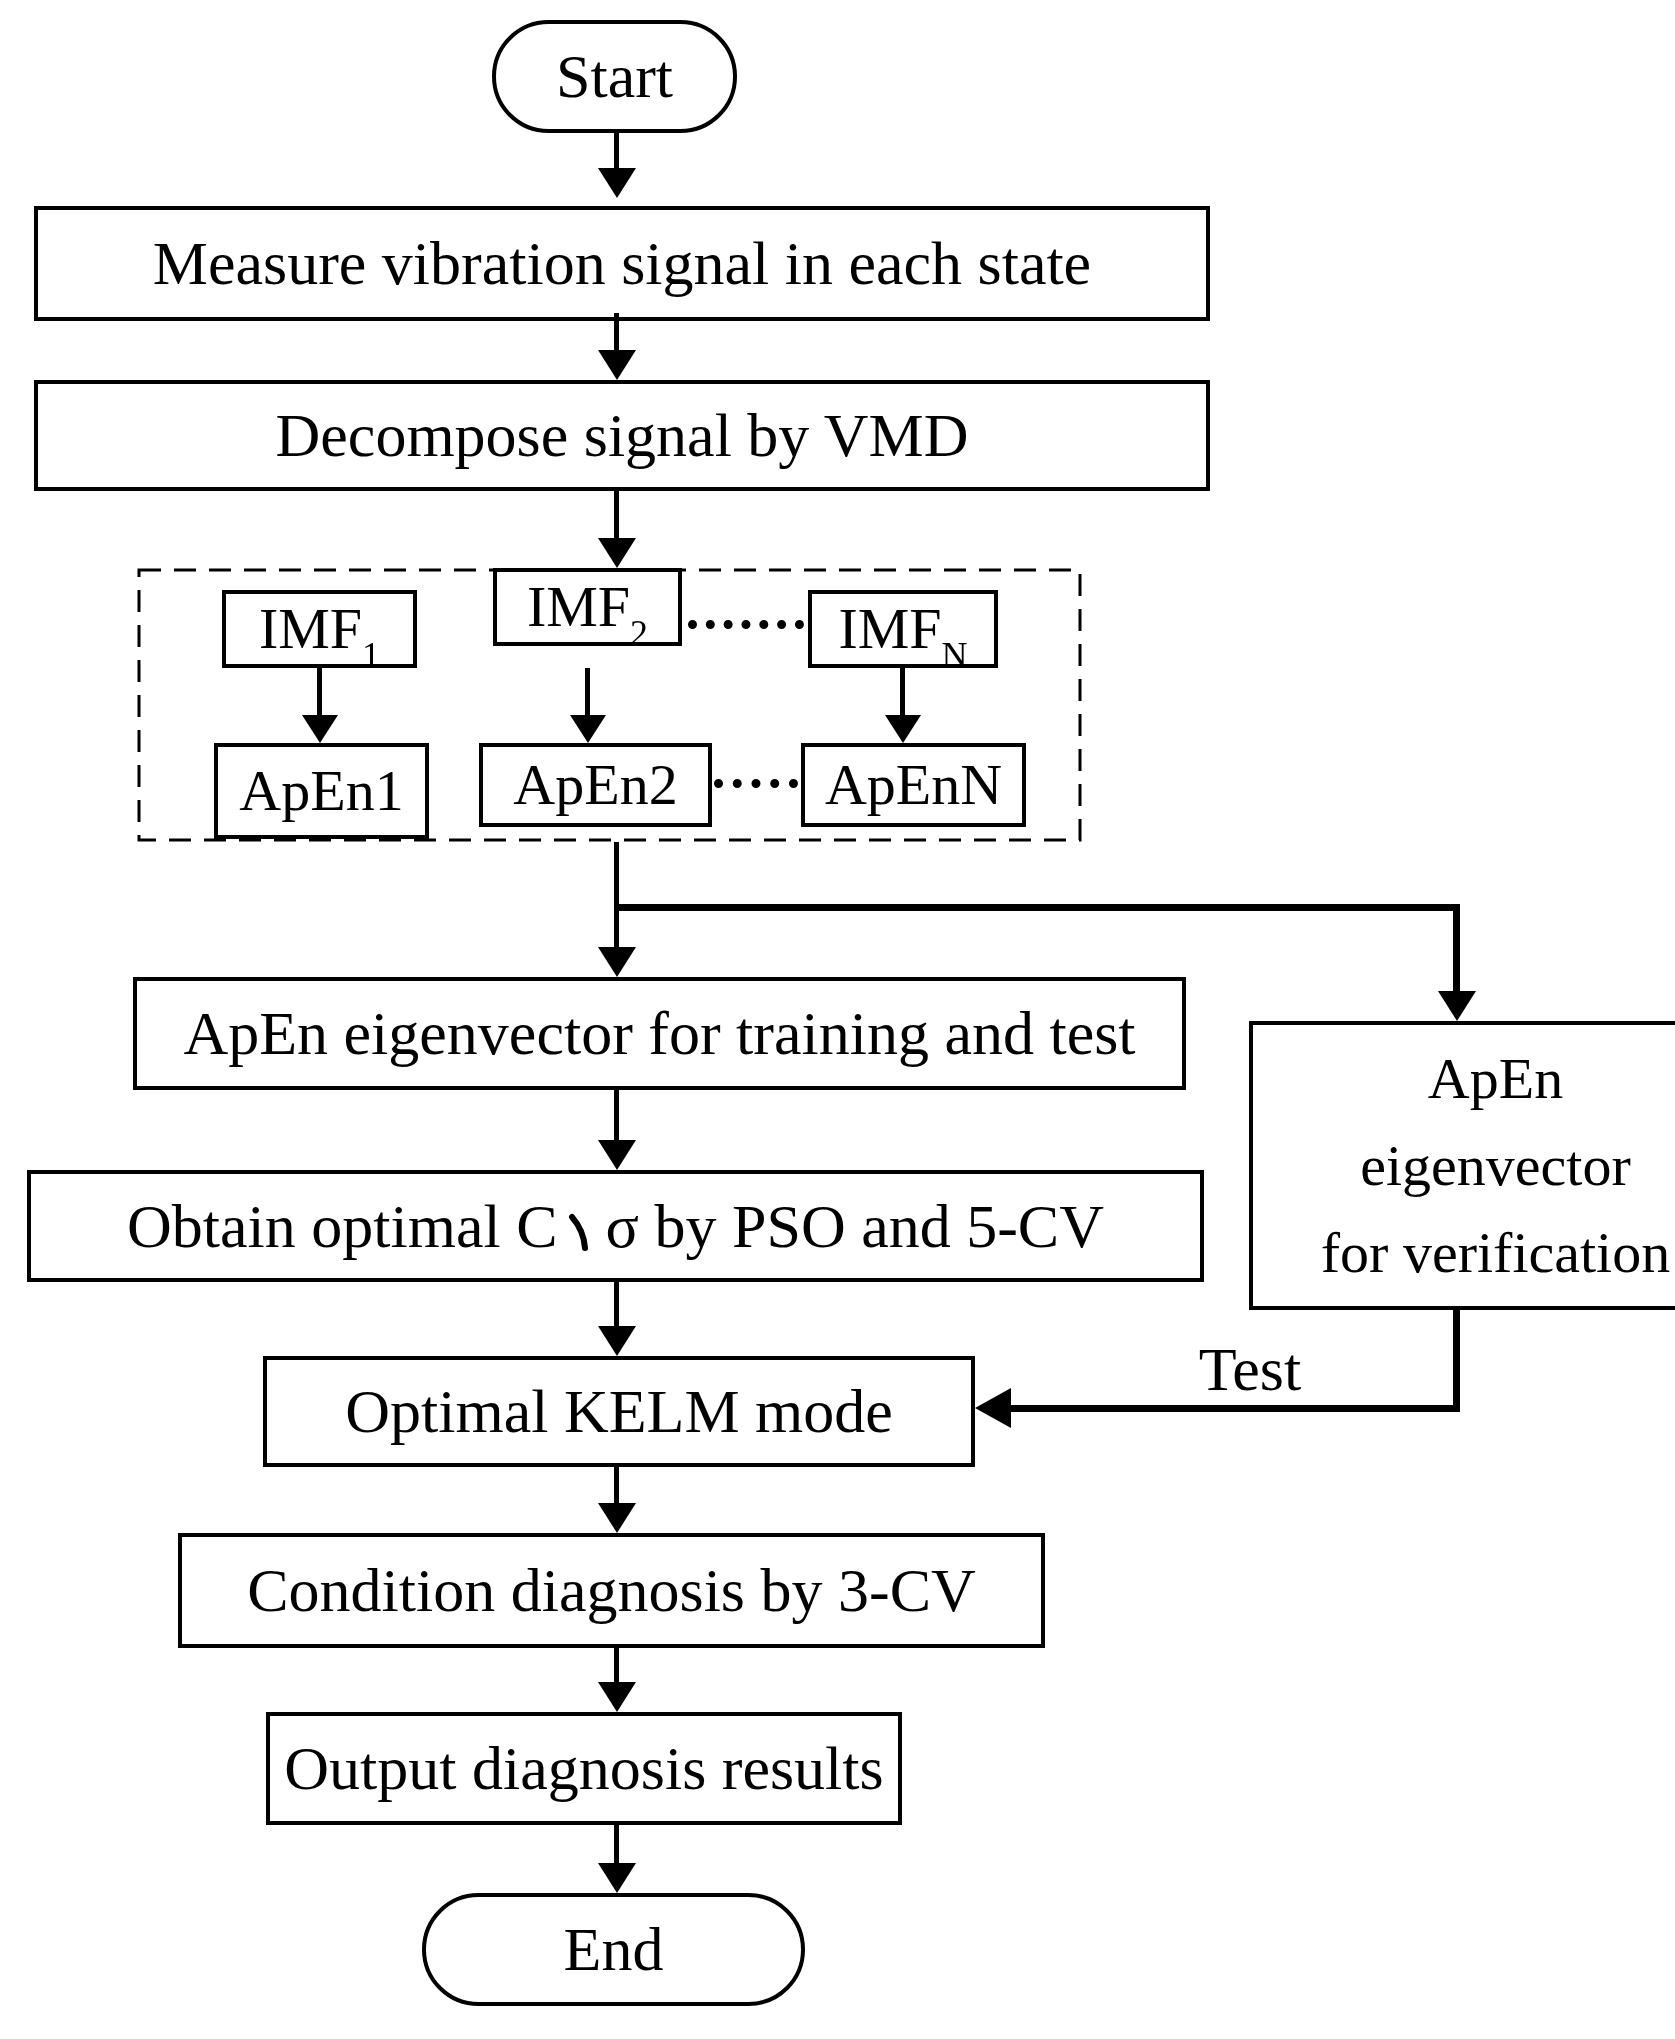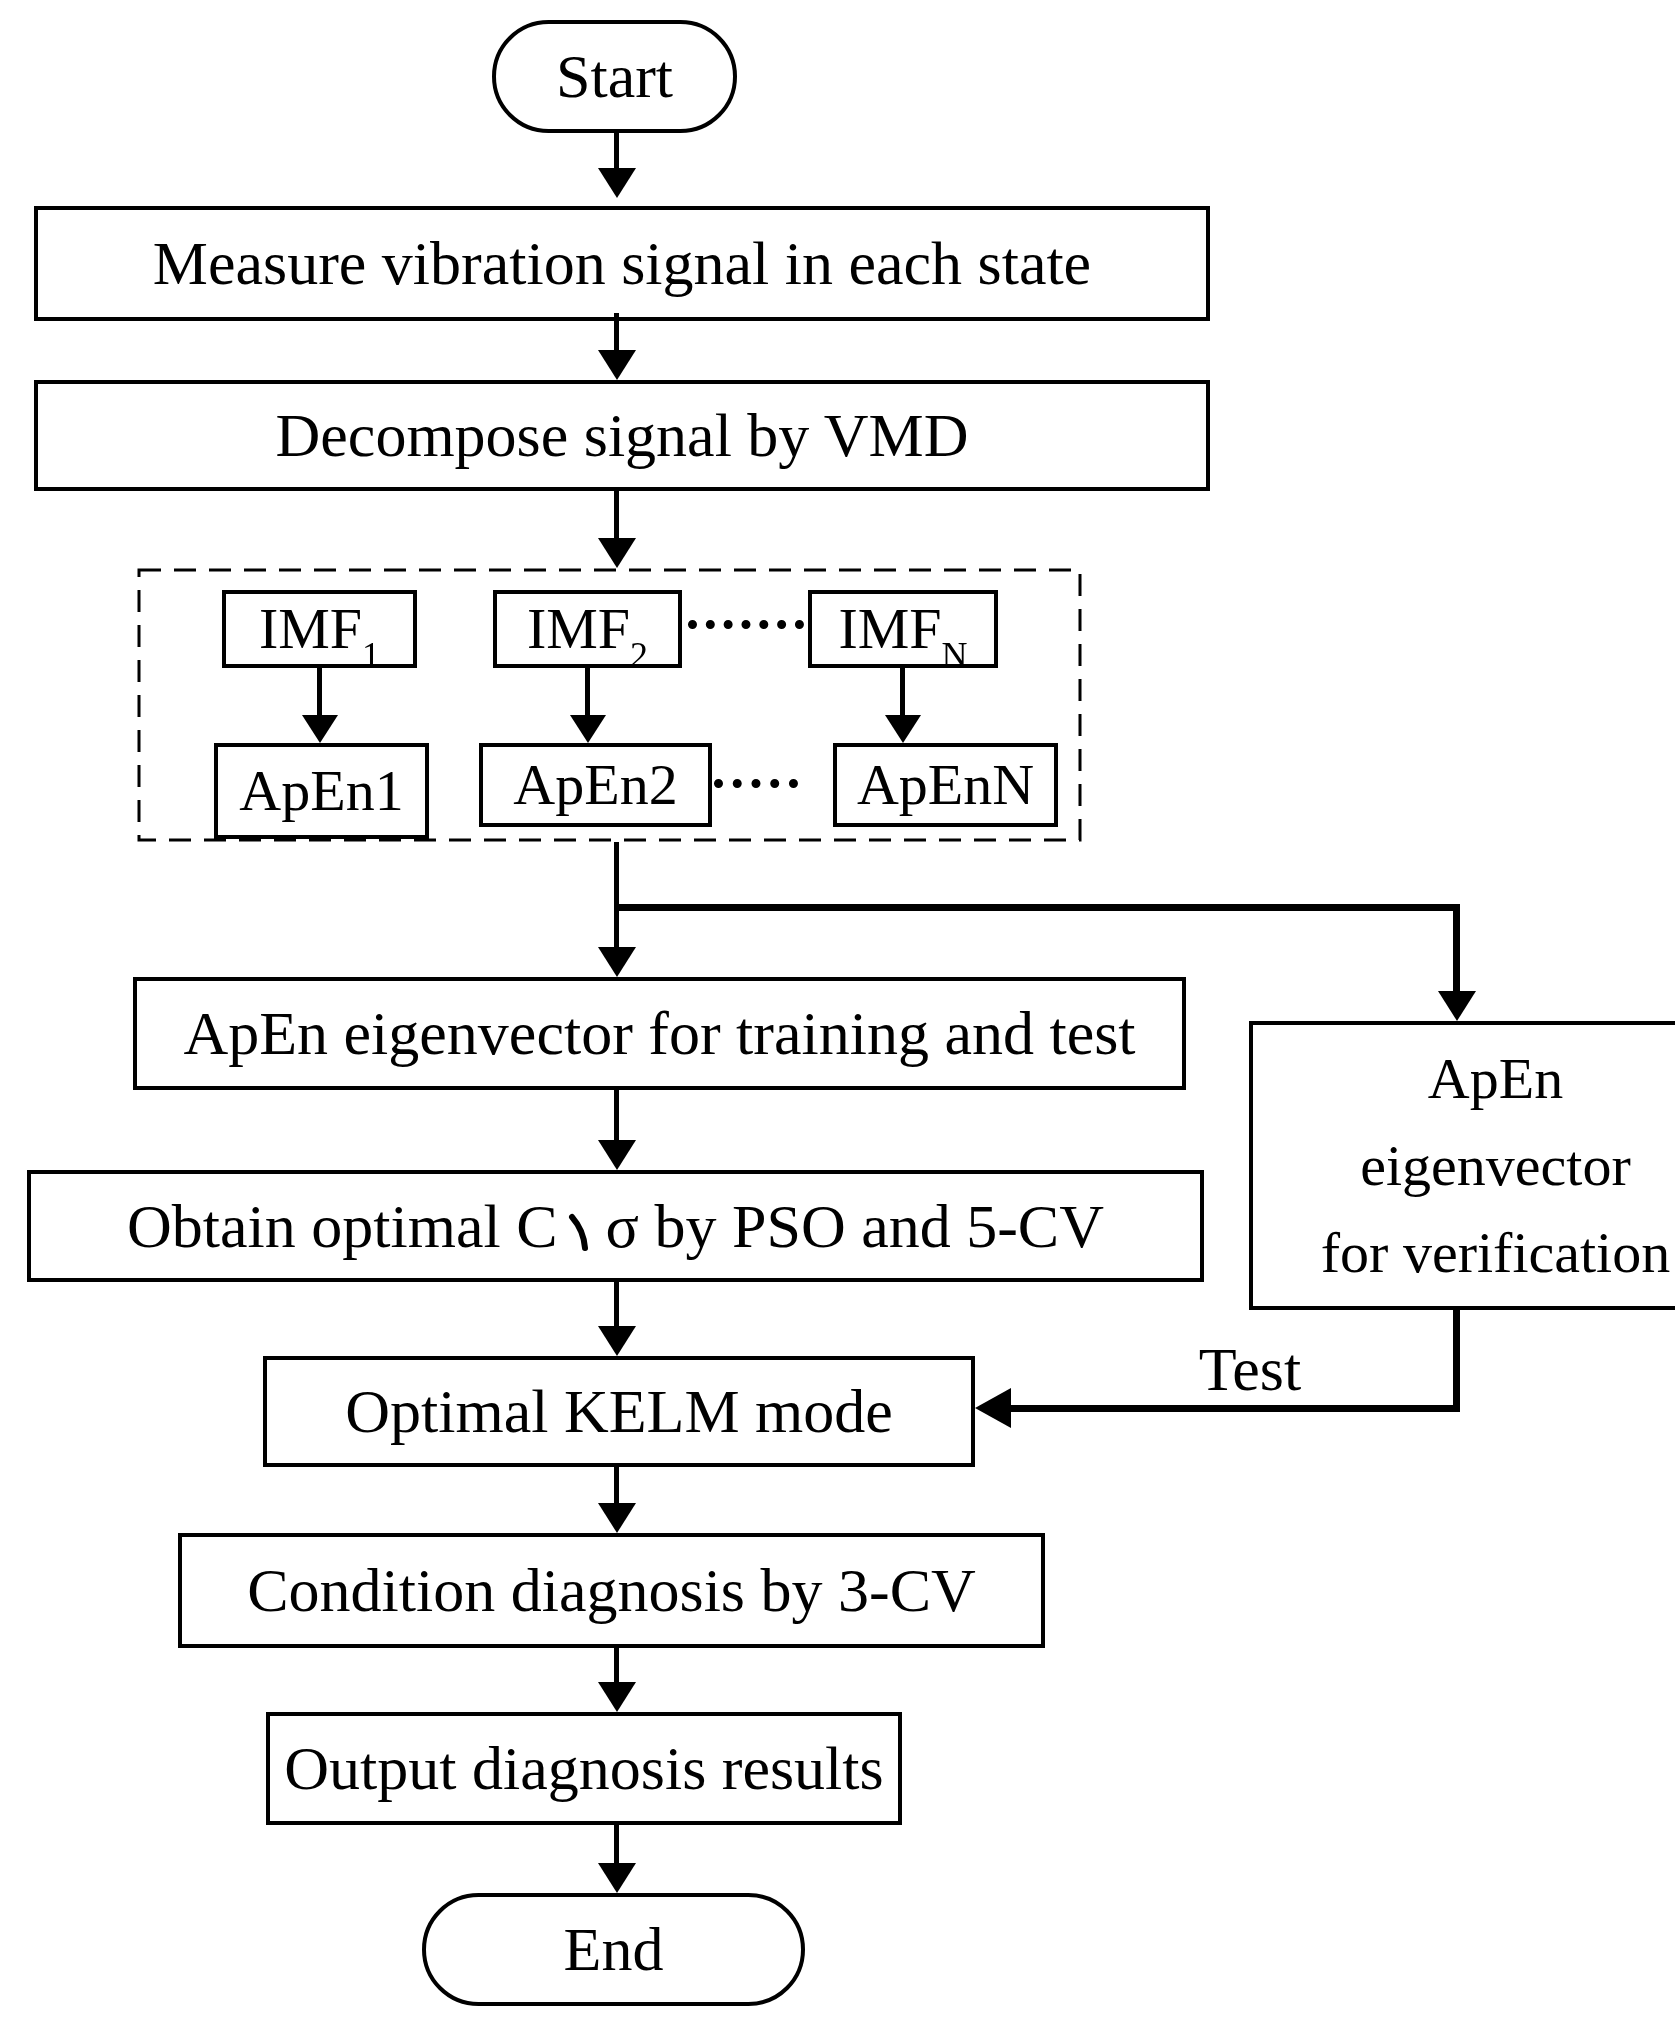--- a/index.html
+++ b/index.html
@@ -64,21 +64,21 @@
   <div class="vline" style="left:614px;top:491px;height:49px;"></div>
   <div class="head-down" style="left:598px;top:538px;"></div>
 
   <svg class="dashed-rect" style="left:137px;top:568px;" width="945" height="274">
     <rect x="2" y="2" width="941" height="270" fill="none" stroke="#000" stroke-width="3" stroke-dasharray="22 13"></rect>
   </svg>
 
   <div class="node small" style="left:222px;top:590px;width:195px;height:78px;">
     <span><span>IMF</span><sub>1</sub></span>
   </div>
-  <div class="node small" style="left:493px;top:590px;width:189px;height:78px;">
+  <div class="node small" style="left:493px;top:568px;width:189px;height:78px;">
     <span><span>IMF</span><sub>2</sub></span>
   </div>
   <div class="dots" style="left:688px;top:620px;width:116px;"></div>
   <div class="node small" style="left:808px;top:590px;width:190px;height:78px;">
     <span><span>IMF</span><sub>N</sub></span>
   </div>
 
   <div class="vline" style="left:317px;top:668px;height:48px;"></div>
   <div class="head-down sm" style="left:302px;top:715px;"></div>
   <div class="vline" style="left:585px;top:668px;height:48px;"></div>
@@ -86,21 +86,21 @@
   <div class="vline" style="left:900px;top:668px;height:48px;"></div>
   <div class="head-down sm" style="left:885px;top:715px;"></div>
 
   <div class="node small" style="left:214px;top:743px;width:215px;height:96px;">
     <span>ApEn1</span>
   </div>
   <div class="node small" style="left:479px;top:743px;width:233px;height:84px;">
     <span>ApEn2</span>
   </div>
   <div class="dots" style="left:714px;top:779px;width:84px;"></div>
-  <div class="node small" style="left:801px;top:743px;width:225px;height:84px;margin-left:32px;">
+  <div class="node small" style="left:801px;top:743px;width:225px;height:84px;">
     <span>ApEnN</span>
   </div>
 
   <div class="vline" style="left:614px;top:842px;height:107px;"></div>
   <div class="head-down" style="left:598px;top:947px;"></div>
 
   <div class="hline" style="left:614px;top:904px;width:846px;"></div>
   <div class="vline thick" style="left:1453px;top:904px;height:87px;"></div>
   <div class="head-down" style="left:1438px;top:991px;"></div>
 

